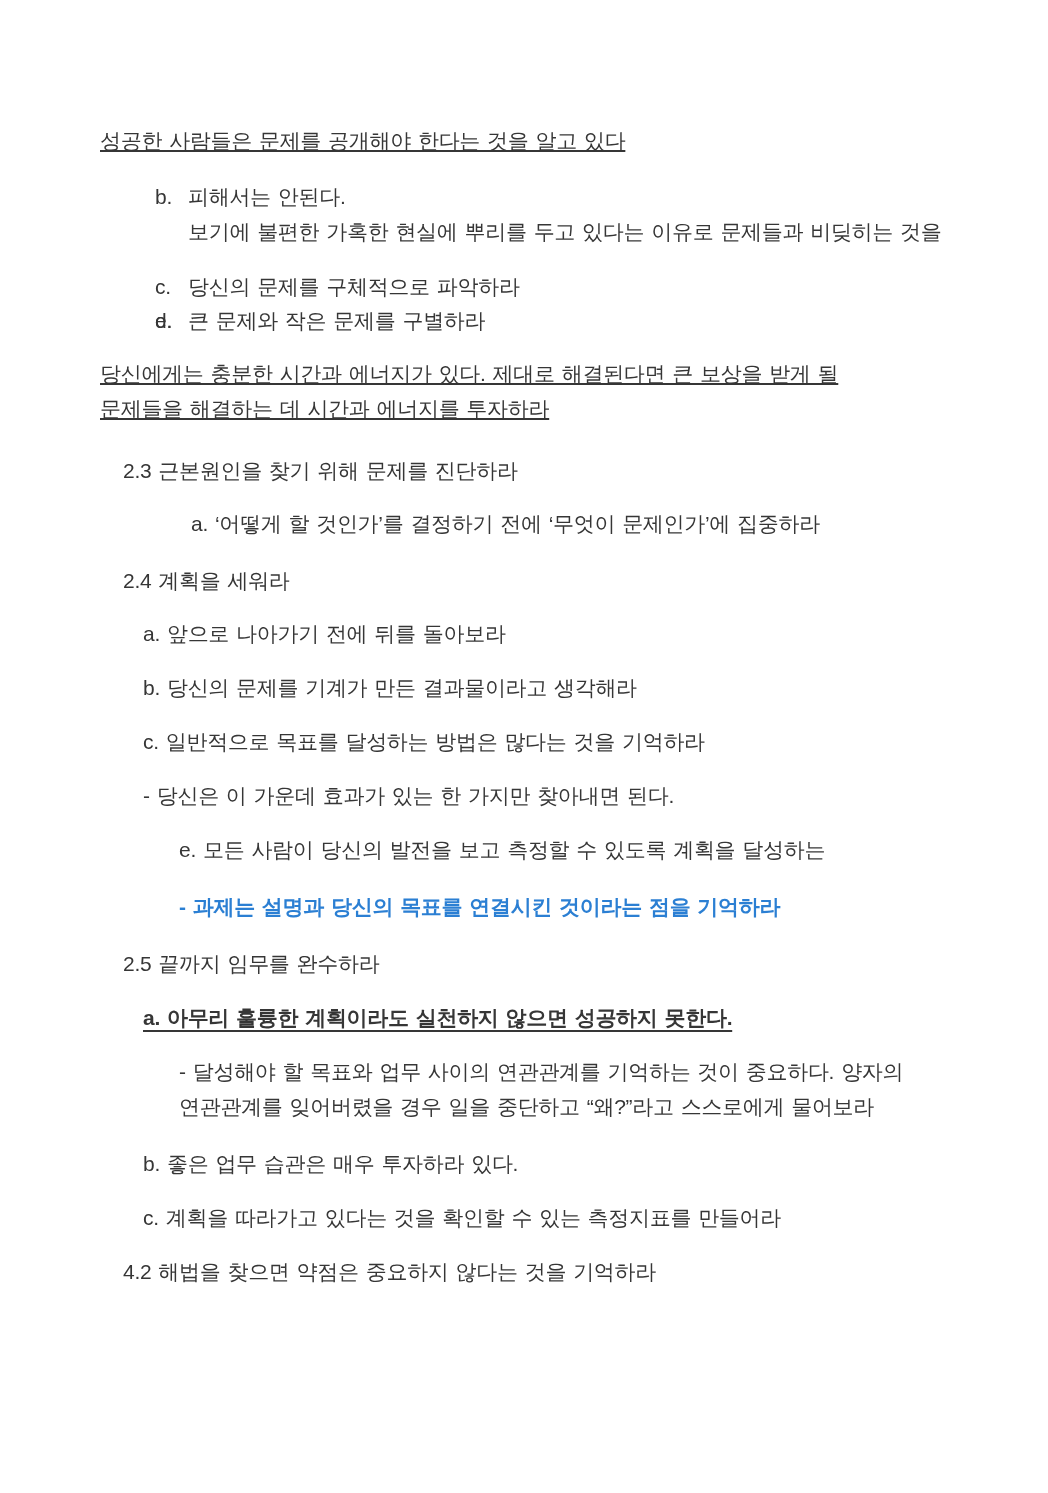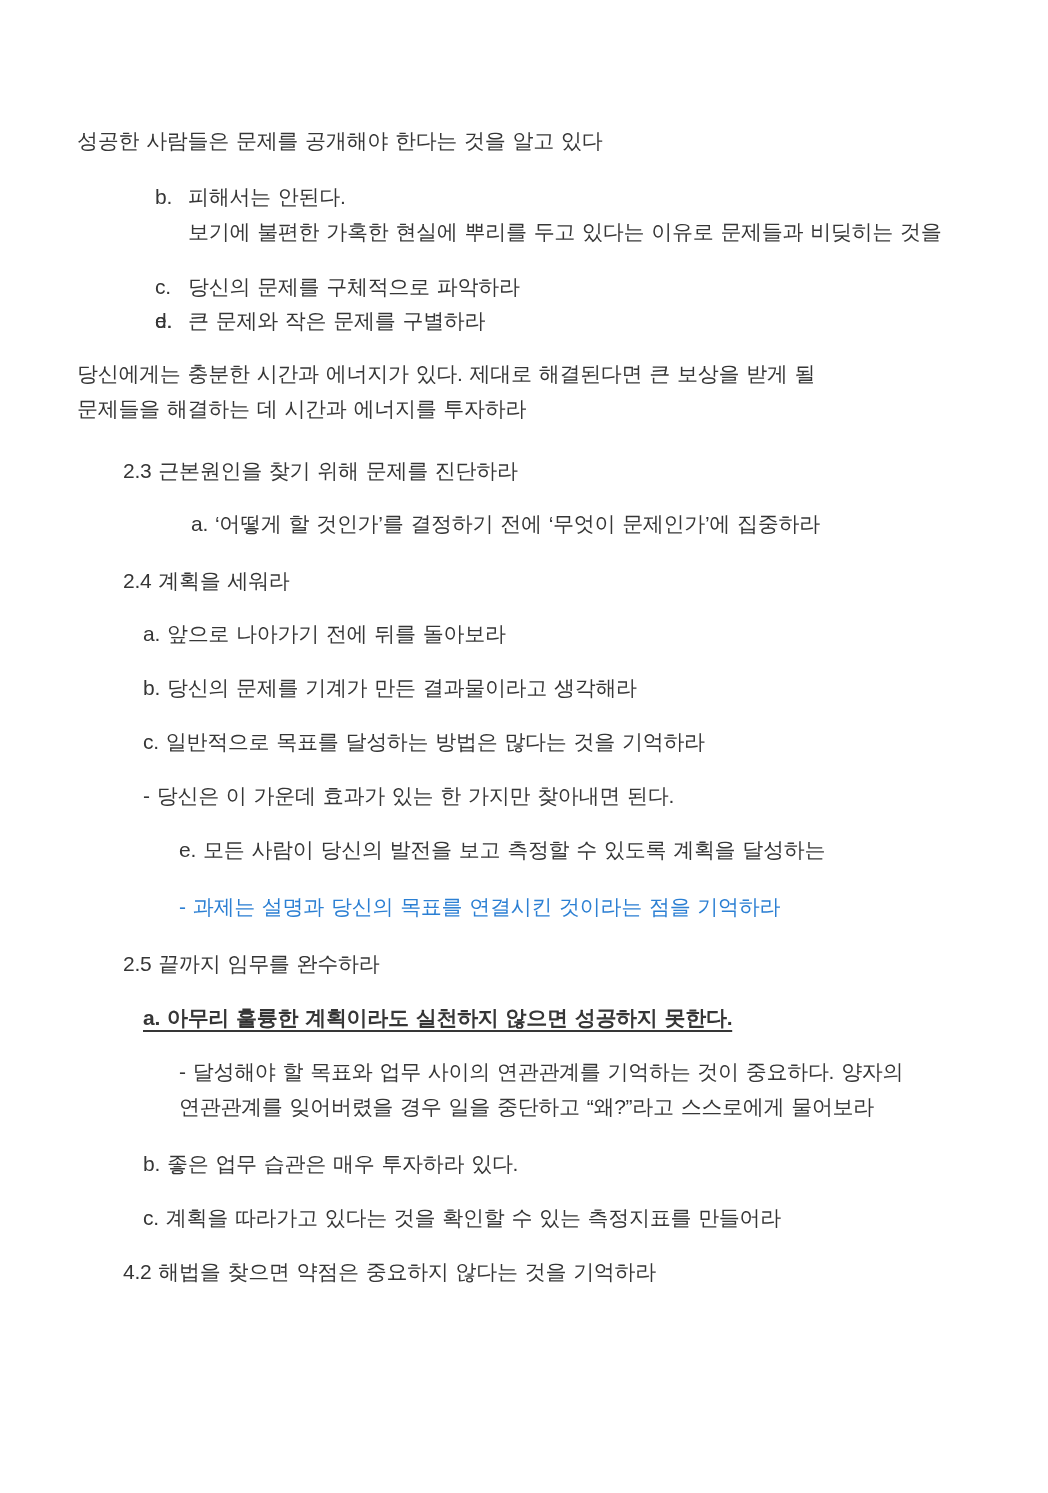--- a/index.html
+++ b/index.html
@@ -20,35 +20,35 @@
     height: 1493px;
     padding-top: 123px;
   }
   .block { line-height: 35px; margin: 0 0 19px 0; position: relative; }
   .ln { display: block; }
 
   
   .heading   { padding-left: 123px; }
   .sub       { padding-left: 143px; }
   .sub-deep  { padding-left: 155px; }
-  .plain-deep{ padding-left: 77px; }
+  .plain-deep{ padding-left: 100px; text-decoration: underline; }
   .lettered  { padding-left: 188px; }
   .lettered .marker { position: absolute; left: 155px; top: 0; }
 
   
   .tight-group { margin: 0 0 18px 0; }
   .tight-group .block { line-height: 34px; margin: 0; }
 
   
   .mb21 { margin-bottom: 21px; }
   .mb18 { margin-bottom: 18px; }
   .mb22 { margin-bottom: 22px; margin-left: 36px; }
   .mb27 { margin-bottom: 27px; }
 
-  .highlight-blue { color: #2b7fd3; font-weight: normal; }
+  .highlight-blue { color: #2b7fd3; font-weight: bold; }
   .bold-underline {
     font-weight: bold;
     text-decoration: underline;
     text-decoration-thickness: 2px;
     text-underline-offset: 5px;
   }
 </style>
 </head>
 <body>
 

